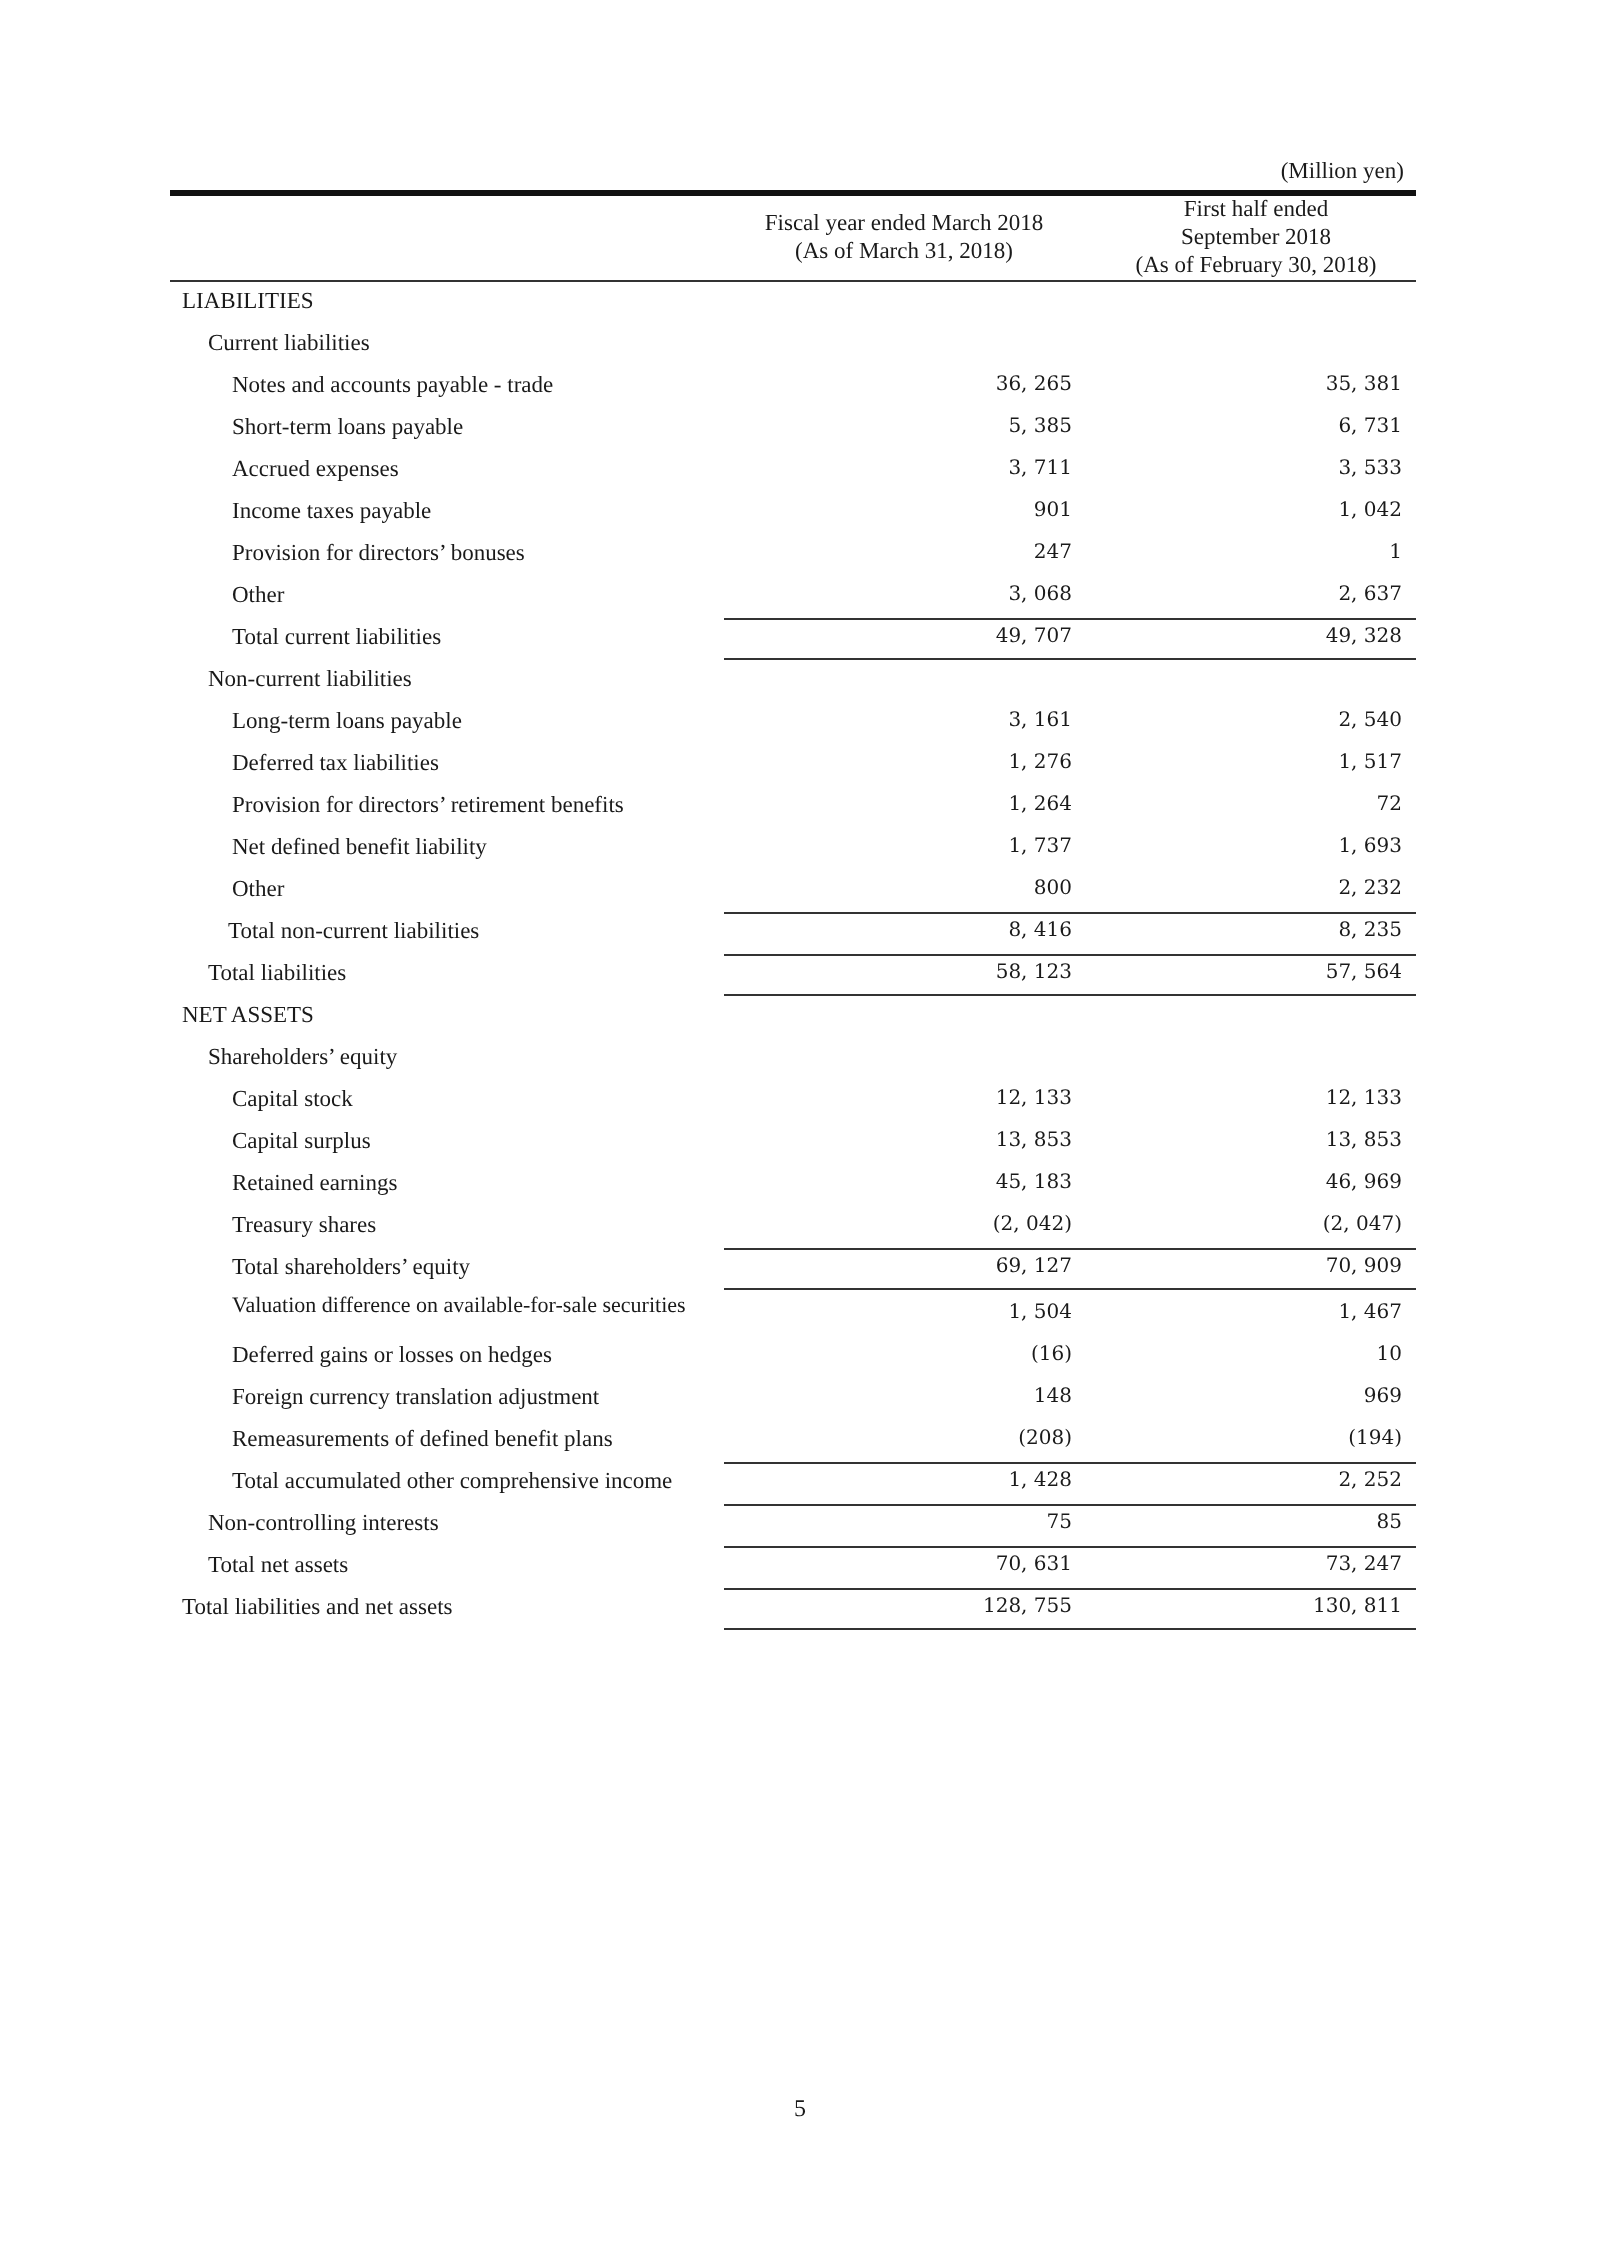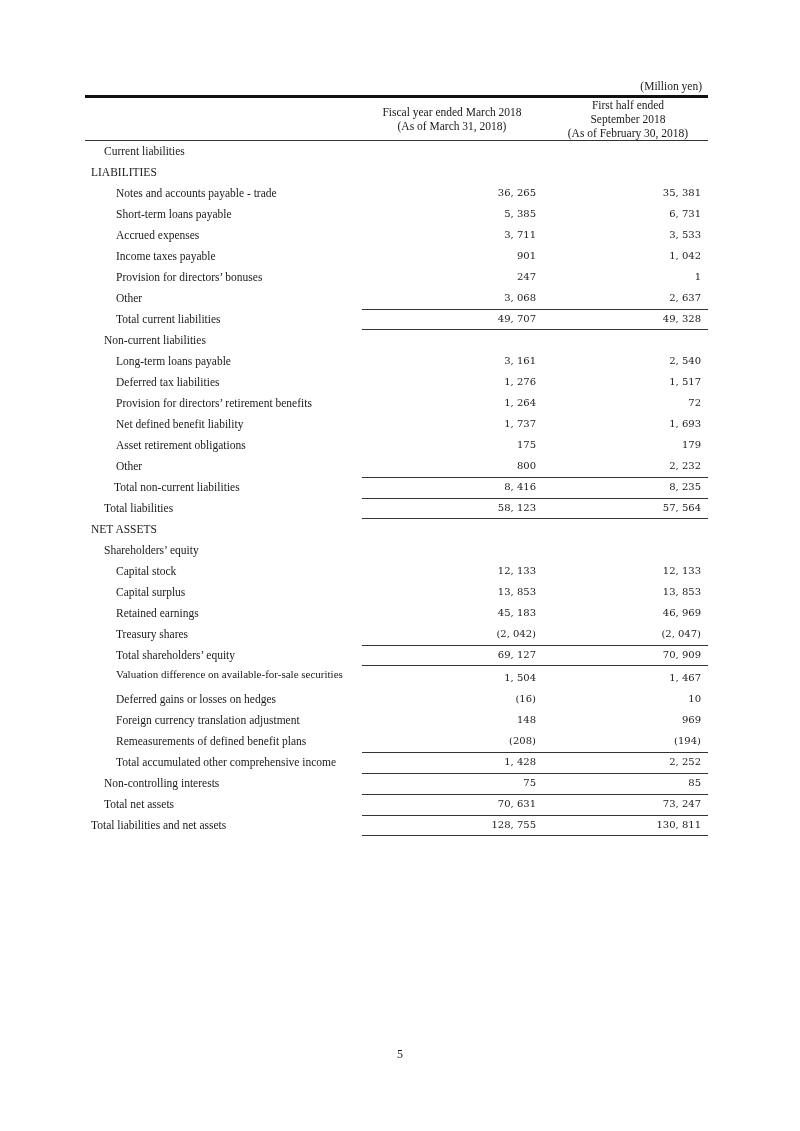--- a/index.html
+++ b/index.html
@@ -38,26 +38,26 @@
 </div>
 <div class="hdr-col2">
   <div>First half ended</div>
   <div>September 2018</div>
   <div>(As of February 30, 2018)</div>
 </div>
 <div class="hdr-rule"></div>
 
 <div class="rows" id="rows">
     <div class="row">
+      <span class="label i0">LIABILITIES</span>
+      <span class="v1"></span>
+      <span class="v2"></span>
+    </div>
+    <div class="row">
       <span class="label i1">Current liabilities</span>
-      <span class="v1"></span>
-      <span class="v2"></span>
-    </div>
-    <div class="row">
-      <span class="label i0">LIABILITIES</span>
       <span class="v1"></span>
       <span class="v2"></span>
     </div>
     <div class="row">
       <span class="label i2">Notes and accounts payable - trade</span>
       <span class="v1">36, 265</span>
       <span class="v2">35, 381</span>
     </div>
     <div class="row">
       <span class="label i2">Short-term loans payable</span>
@@ -108,25 +108,20 @@
     </div>
     <div class="row">
       <span class="label i2">Provision for directors’ retirement benefits</span>
       <span class="v1">1, 264</span>
       <span class="v2">72</span>
     </div>
     <div class="row">
       <span class="label i2">Net defined benefit liability</span>
       <span class="v1">1, 737</span>
       <span class="v2">1, 693</span>
-    </div>
-    <div class="row">
-      <span class="label i2">Asset retirement obligations</span>
-      <span class="v1">175</span>
-      <span class="v2">179</span>
     </div>
     <div class="row">
       <span class="label i2">Other</span>
       <span class="v1">800</span>
       <span class="v2">2, 232</span>
     </div>
     <div class="row">
       <div class="rule top"></div>
       <span class="label i15">Total non-current liabilities</span>
       <span class="v1">8, 416</span>

